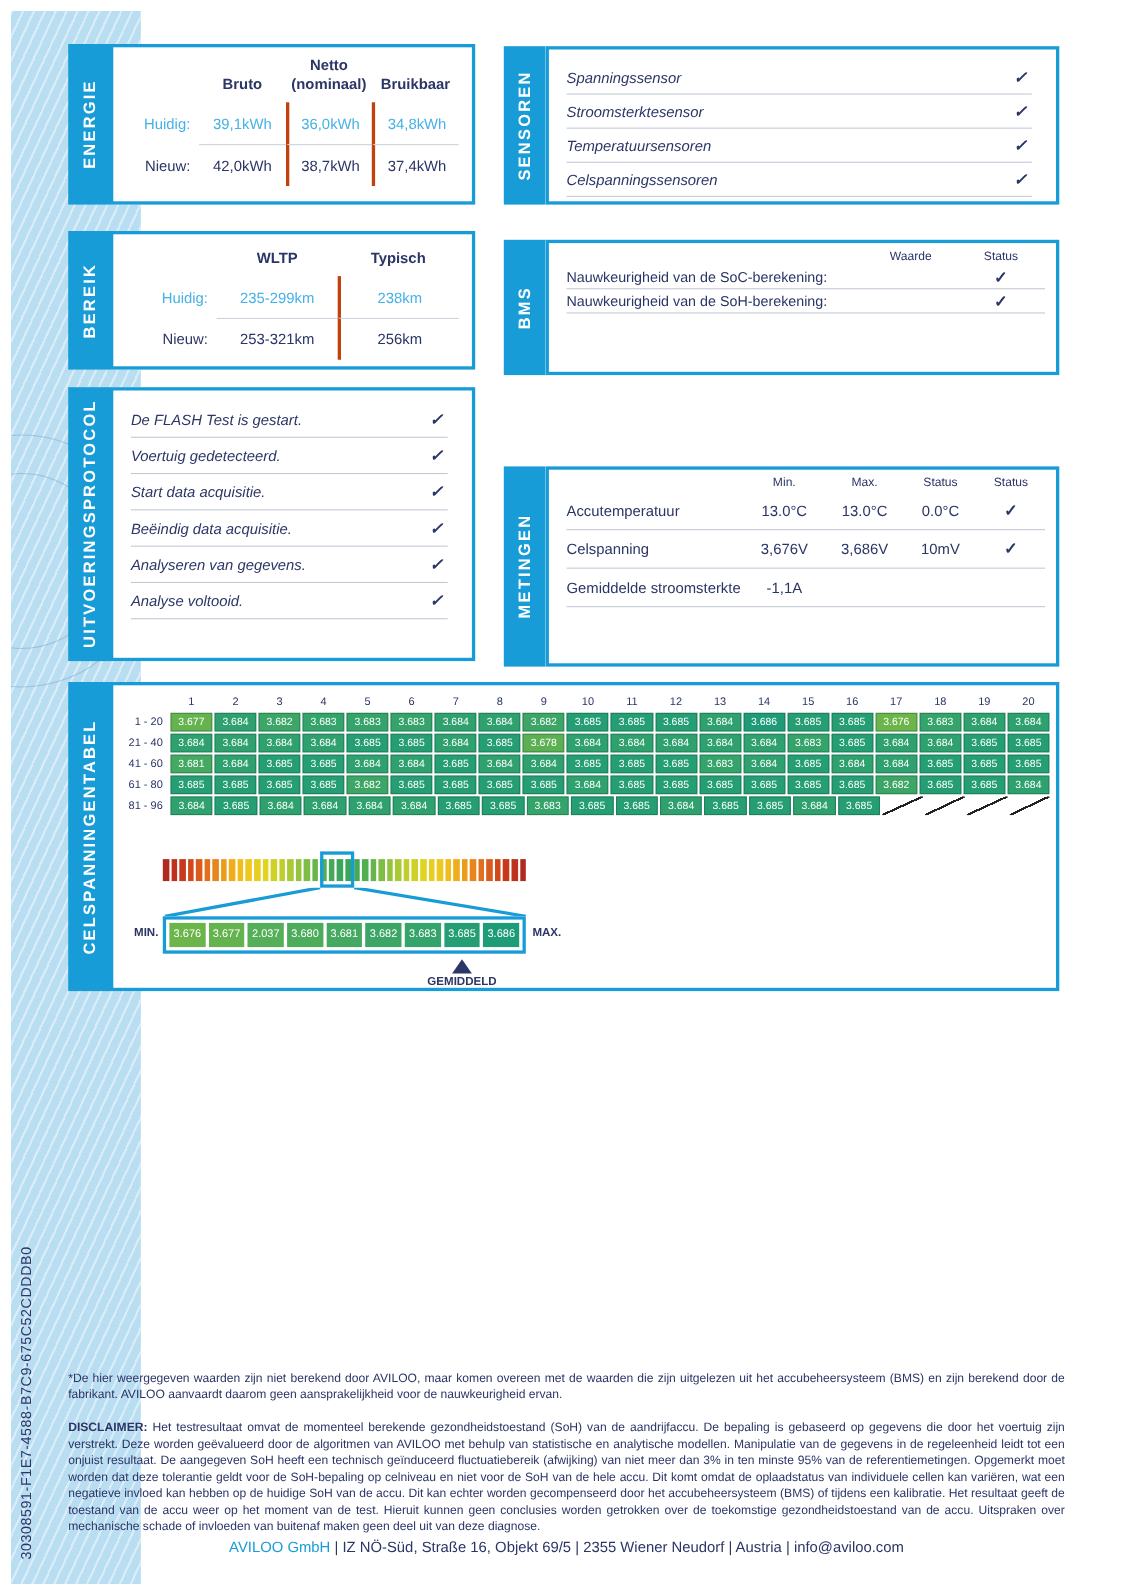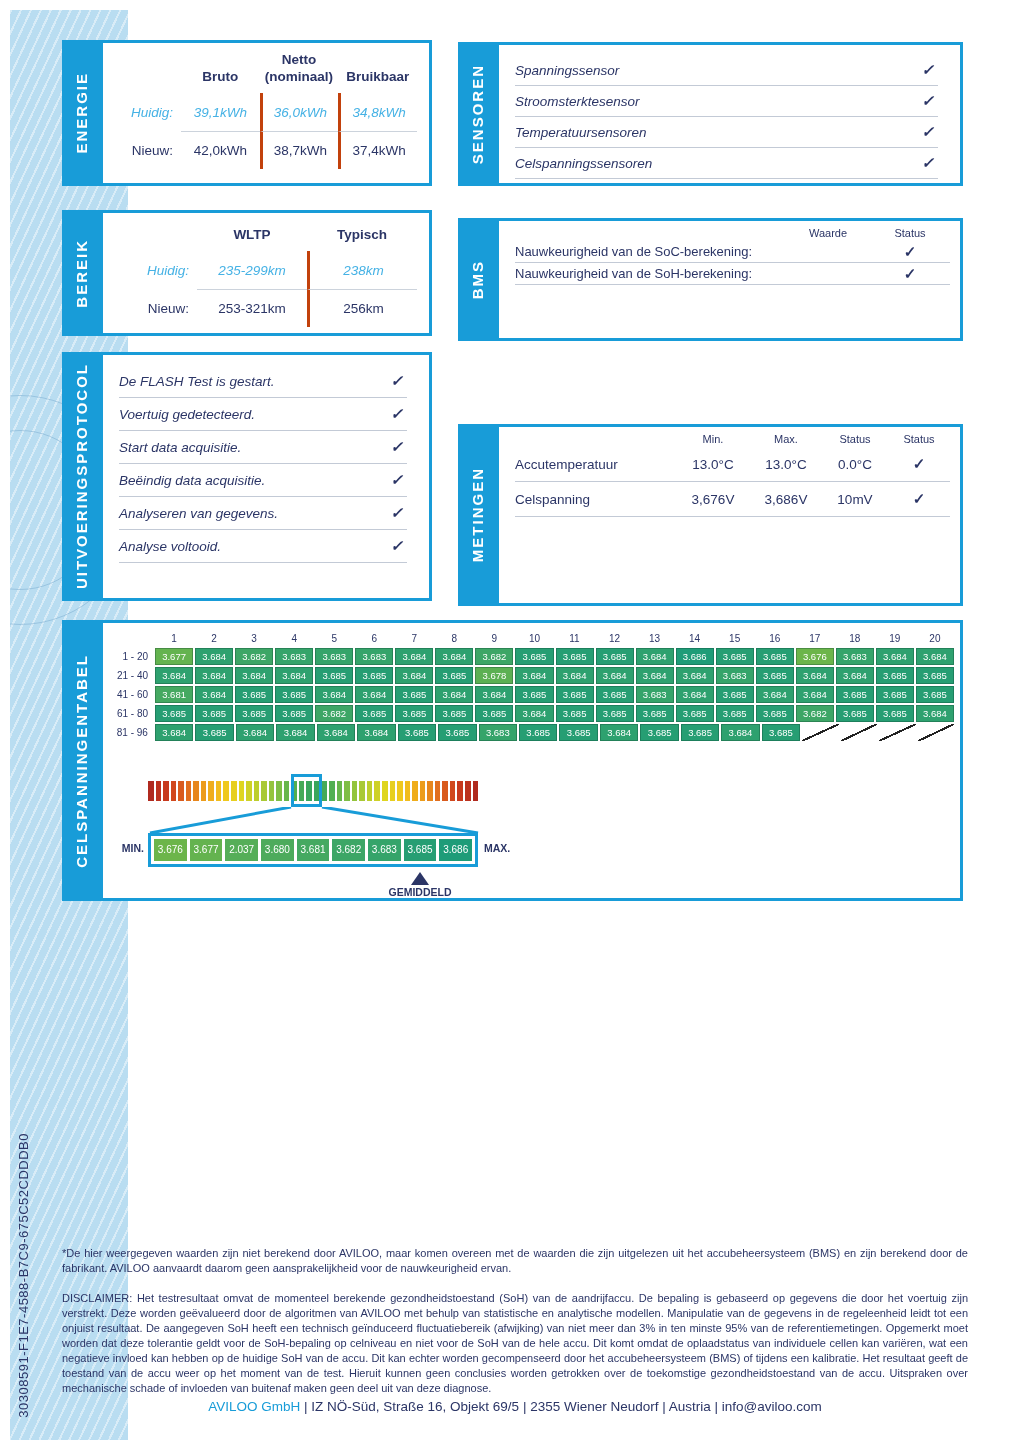--- a/index.html
+++ b/index.html
@@ -39,21 +39,21 @@
   #energie-grid{grid-template-columns:72px 1fr 1fr 1fr;}
   #bereik-grid{grid-template-columns:88px 1fr 1fr;}
   .kv-grid .h{display:flex;flex-direction:column;justify-content:flex-end;align-items:center;
     font-weight:bold;padding-bottom:7px;text-align:center;line-height:1.25;}
   #energie-grid .h{height:44px;}
   #bereik-grid .h{height:32px;}
   .kv-grid .lab{display:flex;align-items:center;justify-content:flex-end;padding-right:8px;height:38px;}
   .kv-grid .val{display:flex;align-items:center;justify-content:center;height:38px;}
   .kv-grid .vsep{border-left:3px solid #c2410c;}
   .kv-grid .hsep{border-top:1px solid #ccd3dc;}
-  .row-cur{color:var(--blue);font-style:italic;}
+  .row-cur{color:var(--blue);}
   .row-new{color:var(--navy);}
 
   
   .list{padding:10px 22px 0 16px;font-style:italic;}
   .check-row{display:flex;align-items:center;justify-content:space-between;
     border-bottom:1px solid var(--line);font-size:13.5px;padding-right:4px;}
   #sensoren-rows .check-row{height:31px;}
   #protocol-steps .check-row{height:33px;}
   .check{font-size:15px;font-weight:bold;color:var(--navy);}
   .proto-title{display:flex;align-items:center;justify-content:space-between;
@@ -65,21 +65,21 @@
   .stat-row{display:grid;align-items:center;border-bottom:1px solid var(--line);font-size:13.5px;}
   #bms-head,#bms-rows .stat-row{grid-template-columns:1fr 84px 80px;}
   #met-head,#metingen-rows .stat-row{grid-template-columns:1fr 74px 72px 66px 62px;}
   #bms-rows .stat-row{height:22px;font-size:13px;}
   #metingen-rows .stat-row{height:35px;}
   .stat-head span{text-align:center;}
   .stat-row .cv{text-align:center;}
 
   
   #cels-table{position:absolute;left:6px;top:10px;right:6px;}
-  .ct-row{display:flex;gap:2px;margin-bottom:2px;align-items:stretch;justify-content:flex-end;}
+  .ct-row{display:flex;gap:2px;margin-bottom:2px;align-items:stretch;}
   .ct-label{flex:0 0 44px;font-size:10px;display:flex;align-items:center;justify-content:flex-end;padding-right:5px;color:var(--navy);}
   .ct-h{font-size:10px;text-align:center;flex:1;color:var(--navy);}
   .ct-head{display:flex;gap:2px;margin:0 0 4px 0;}
   .ct-cell{flex:1;height:17px;line-height:16px;text-align:center;font-size:9.5px;color:#fff;
     border:1px solid rgba(15,70,50,.35);}
   .ct-cell.empty{border:none;background:
     linear-gradient(to bottom right,transparent calc(50% - 1px),#222 calc(50% - 1px),#222 calc(50% + 1px),transparent calc(50% + 1px));}
 
   #colorbar{position:absolute;left:45px;top:158px;width:330px;height:20px;display:flex;gap:2px;}
   #colorbar div{flex:1;}
@@ -93,21 +93,21 @@
   #max-label{left:381px;width:48px;text-align:left;}
   #avg-triangle{position:absolute;top:249px;width:0;height:0;
     border-left:9px solid transparent;border-right:9px solid transparent;border-bottom:13px solid var(--navy);}
   #avg-label{position:absolute;top:263px;width:120px;text-align:center;font-size:10.5px;font-weight:bold;color:var(--navy);}
 
   
   .foot-text{position:absolute;left:62px;width:906px;font-size:11px;line-height:15px;
     text-align:justify;color:var(--navy);z-index:2;}
   #footnote{top:1246px;}
   #disclaimer{top:1291px;}
-  #disclaimer b{font-weight:normal;margin-top:22px;}
+  #disclaimer b{font-weight:bold;margin-top:22px;}
   #footer-line{position:absolute;left:62px;top:1399px;width:906px;text-align:center;font-size:13.5px;color:var(--navy);z-index:2;}
   #footer-line .company{color:var(--accent);}
 </style>
 </head>
 <body>
 
 <div class="side-strip">
   <div class="circ c1"></div>
   <div class="circ c2"></div>
 </div>
@@ -271,20 +271,27 @@
           <span class="cv">13.0°C</span>
           <span class="cv">0.0°C</span>
           <span class="cv check">✓</span>
         </div>
         <div class="stat-row">
           <span>Celspanning</span>
           <span class="cv">3,676V</span>
           <span class="cv">3,686V</span>
           <span class="cv">10mV</span>
           <span class="cv check">✓</span>
+        </div>
+        <div class="stat-row">
+          <span>Gemiddelde stroomsterkte</span>
+          <span class="cv">-1,1A</span>
+          <span class="cv"></span>
+          <span class="cv"></span>
+          <span class="cv check"></span>
         </div>
       </div>
   </div>
 </div>
 
 <div class="panel" id="p-cels">
   <div class="tab">
       <span>CELSPANNINGENTABEL</span>
     </div>
   <div class="box">

